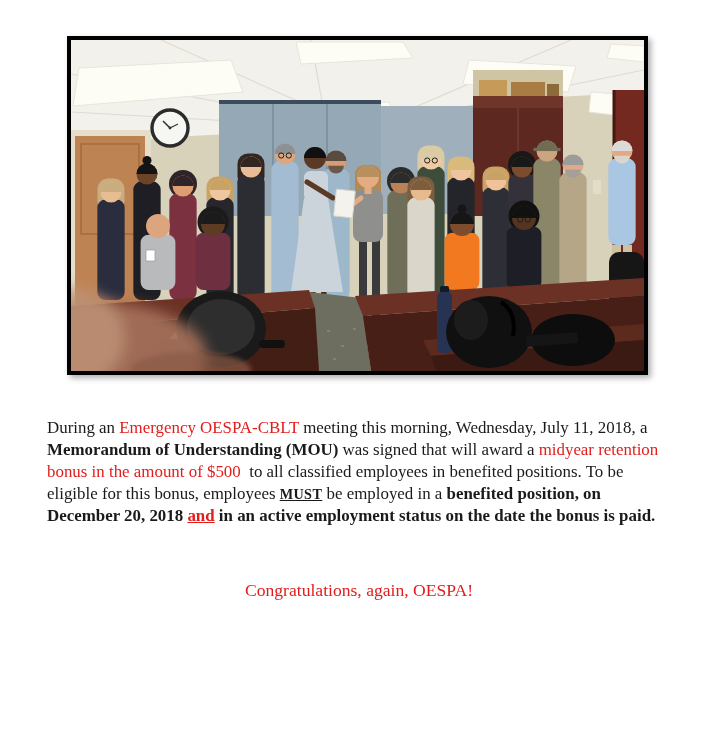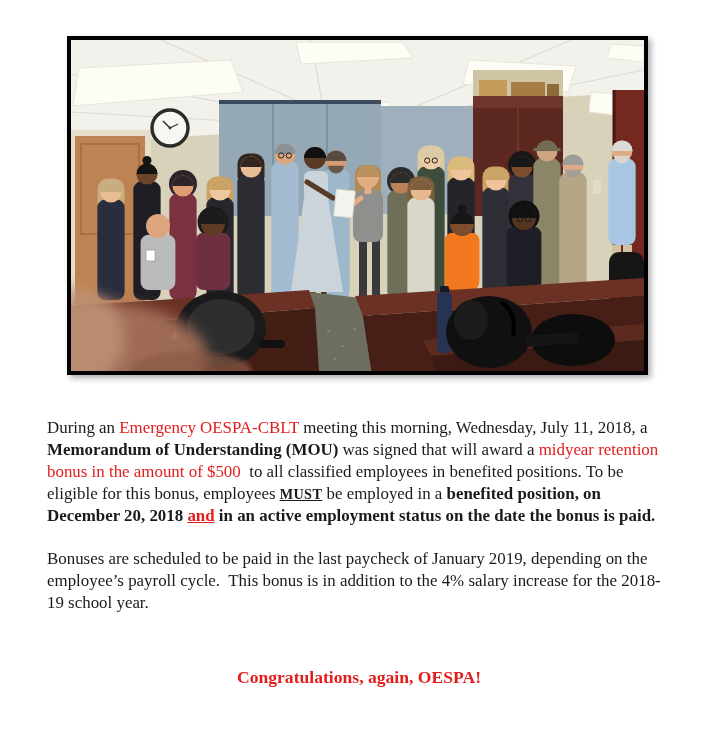--- a/index.html
+++ b/index.html
@@ -14,21 +14,21 @@
     box-shadow:3px 3px 6px rgba(0,0,0,.32);
   }
   .photo-frame svg{display:block;width:100%;height:100%;}
   .content{margin:42px 44px 0 47px;font-size:16.9px;line-height:1.3;}
   .para{white-space:pre-wrap;margin:0 0 21px 0;}
   .seg-normal{}
   .seg-bold{font-weight:bold;font-family:Liberation Serif, serif;}
   .seg-red-bold{font-weight:normal;color:var(--red);}
   .seg-bold-underline-smallcaps{font-weight:bold;text-decoration:underline;font-size:.84em;letter-spacing:.4px;}
   .seg-red-bold-underline{font-weight:bold;color:var(--red);text-decoration:underline;}
-  .closing{margin:52px 0 0 0;text-align:center;font-weight:bold;color:var(--red);font-size:17.6px;white-space:pre-wrap;}
+  .closing{margin:52px 0 0 0;text-align:center;font-weight:normal;color:var(--red);font-size:17.6px;white-space:pre-wrap;}
 </style>
 </head>
 <body>
 
 <figure class="photo-frame" style="margin-block:36px 0;margin-inline:67px 0;" aria-label="Group photo of about twenty OESPA-CBLT members and staff posing in a conference room; two women at center hold up the signed Memorandum of Understanding. A wall clock, wooden door, cubicle partitions and dark conference tables are visible.">
   <svg viewBox="0 0 573 331" preserveAspectRatio="none" aria-hidden="true">
     <defs>
       <filter id="blur7" x="-60%" y="-60%" width="220%" height="220%">
           <feGaussianBlur stdDeviation="7"></feGaussianBlur>
         </filter>
@@ -313,15 +313,14 @@
 
       <ellipse cx="28" cy="318" rx="108" ry="56" fill="#A4705A" filter="url(#blur7)" opacity=".95"></ellipse>
       <ellipse cx="-8" cy="298" rx="62" ry="52" fill="#C09478" filter="url(#blur7)" opacity=".8"></ellipse>
       <ellipse cx="120" cy="330" rx="60" ry="18" fill="#8A5A46" filter="url(#blur3)" opacity=".7"></ellipse>
     </g>
   </svg>
 </figure>
 
 <main class="content">
   <p class="para" id="intro-paragraph"><span class="seg-normal">During an </span><span class="seg-red-bold">Emergency OESPA-CBLT</span><span class="seg-normal"> meeting this morning, Wednesday, July 11, 2018, a </span><span class="seg-bold">Memorandum of Understanding (MOU)</span><span class="seg-normal"> was signed that will award a </span><span class="seg-red-bold">midyear retention bonus in the amount of $500</span><span class="seg-normal">  to all classified employees in benefited positions. To be eligible for this bonus, employees </span><span class="seg-bold-underline-smallcaps">MUST</span><span class="seg-normal"> be employed in a </span><span class="seg-bold">benefited position, on December 20, 2018 </span><span class="seg-red-bold-underline">and</span><span class="seg-bold"> in an active employment status on the date the bonus is paid.</span></p>
-  <p class="para">Bonuses are scheduled to be paid in the last paycheck of January 2019, depending on the employee’s payroll cycle.  This bonus is in addition to the 4% salary increase for the 2018-19 school year.</p>
   <p class="closing">Congratulations, again, OESPA!</p>
 </main>
 
 </body></html>

